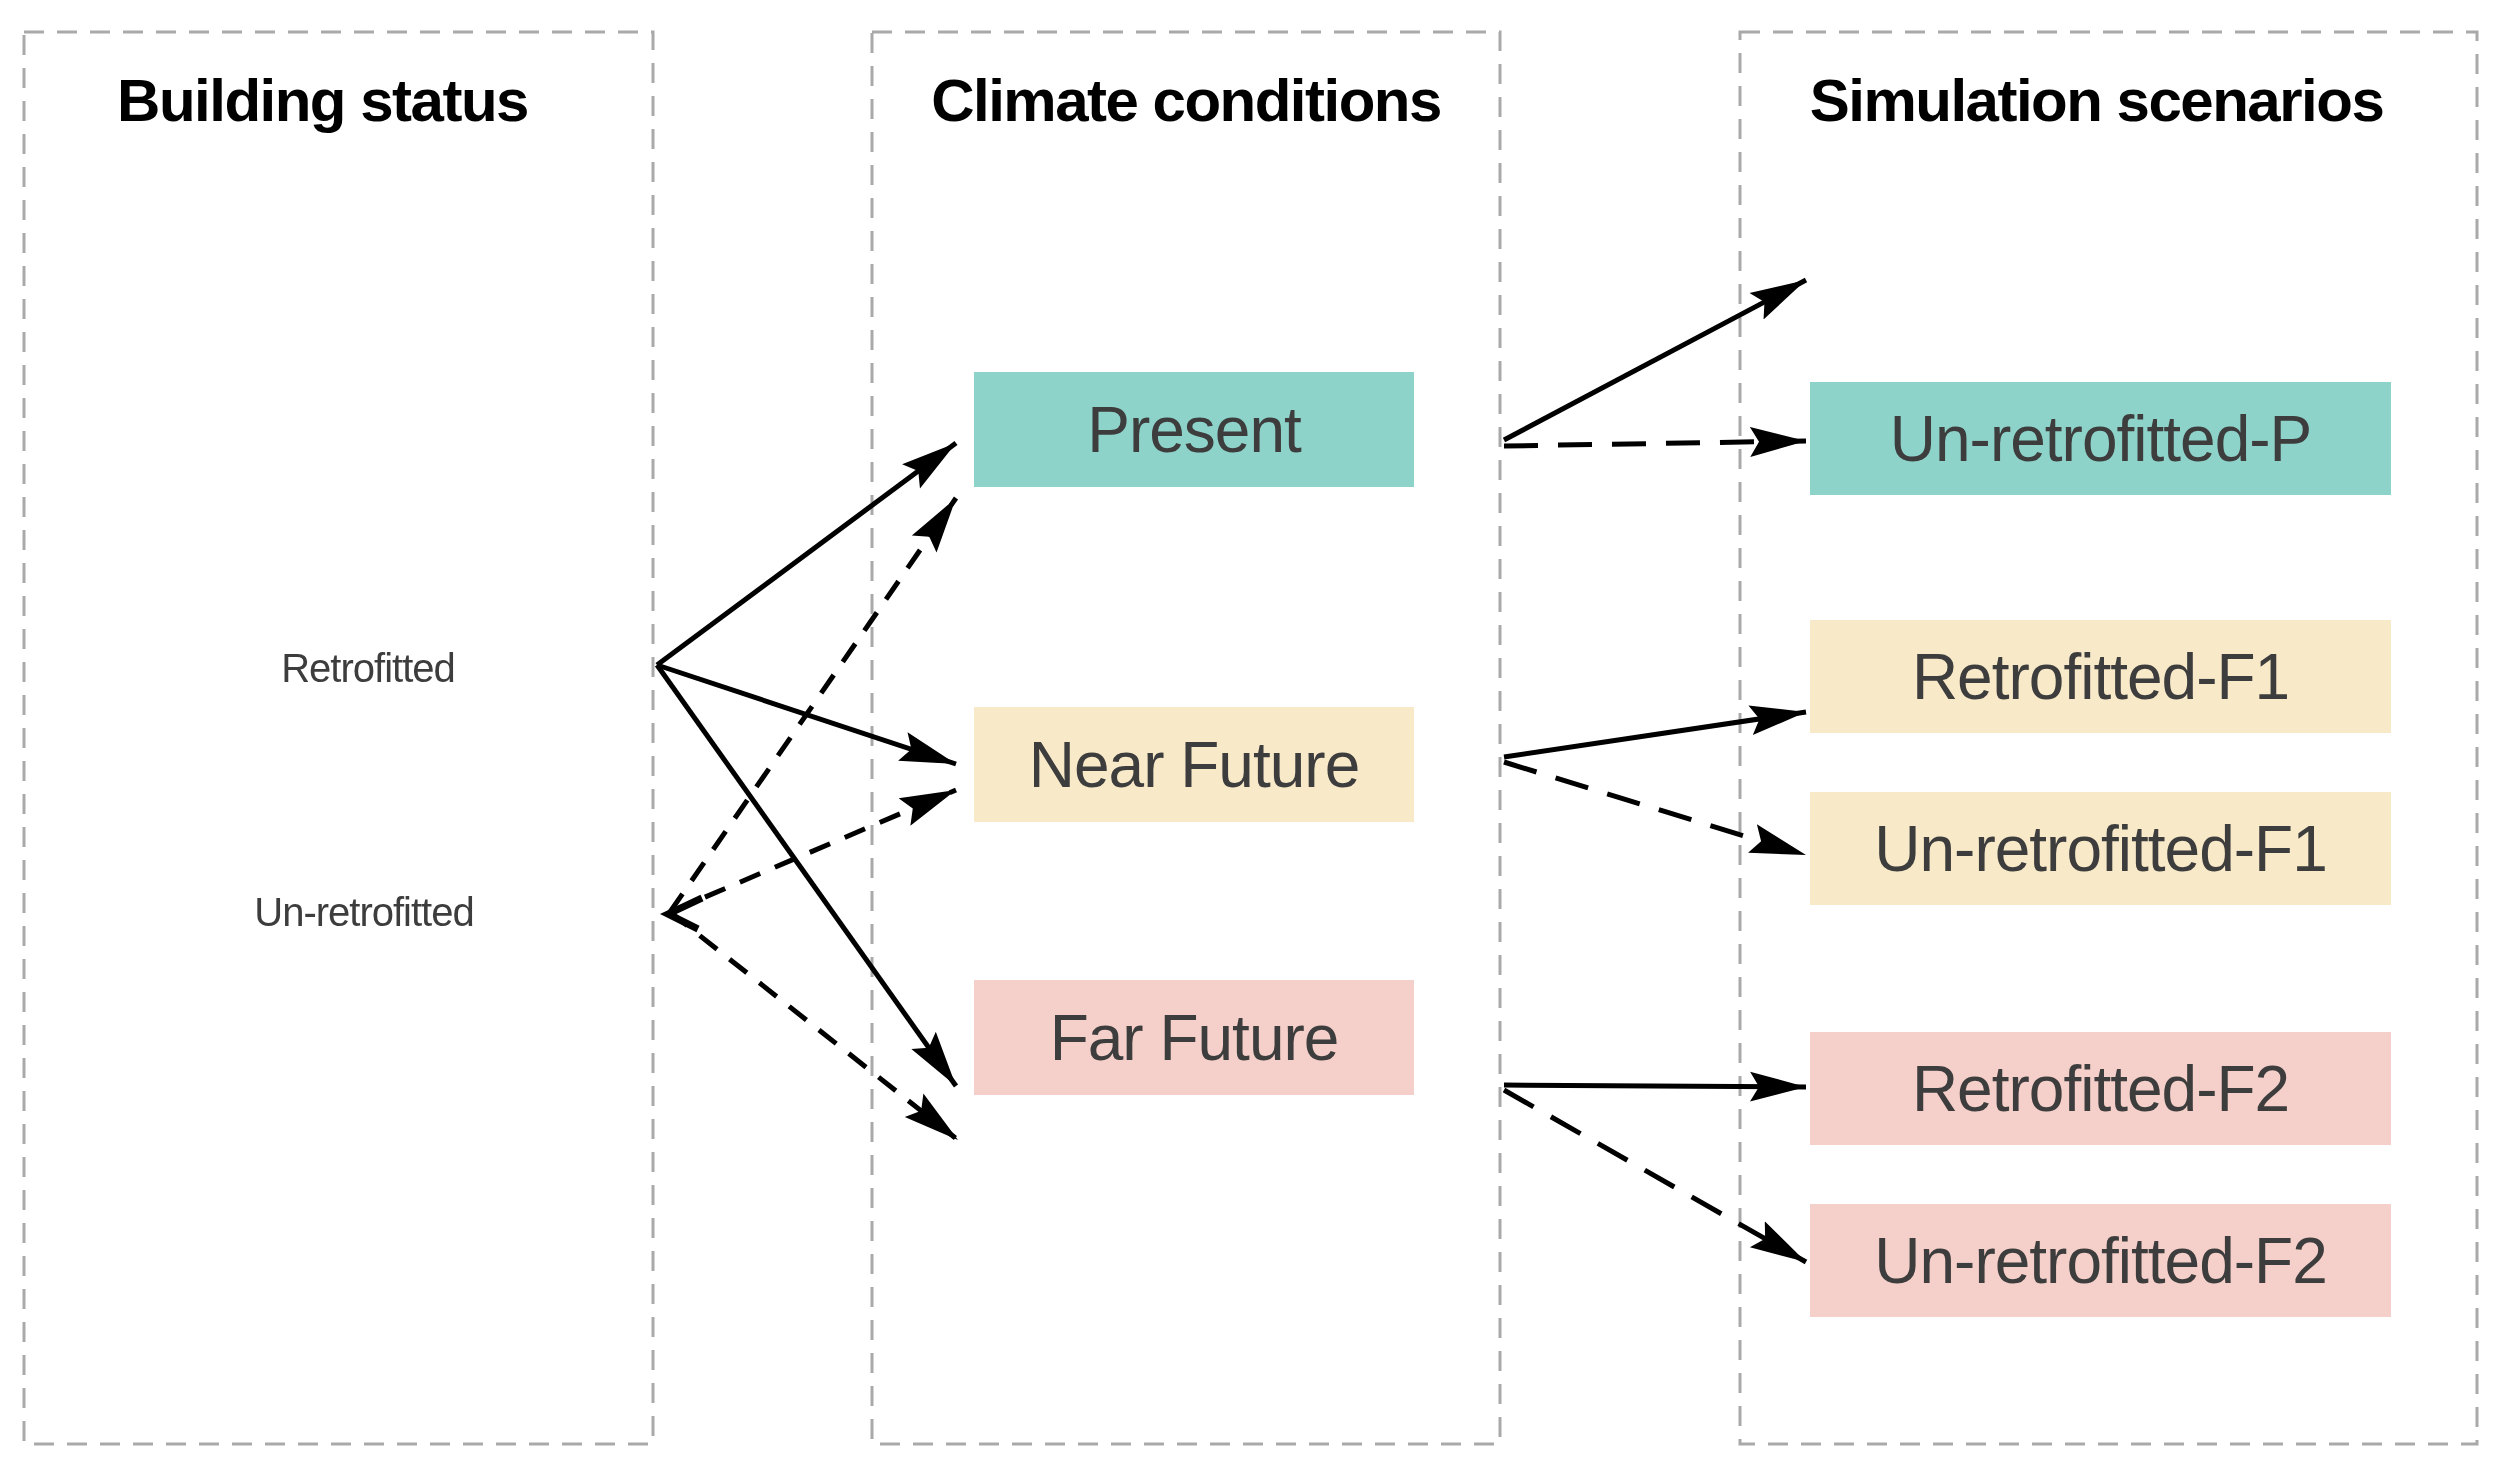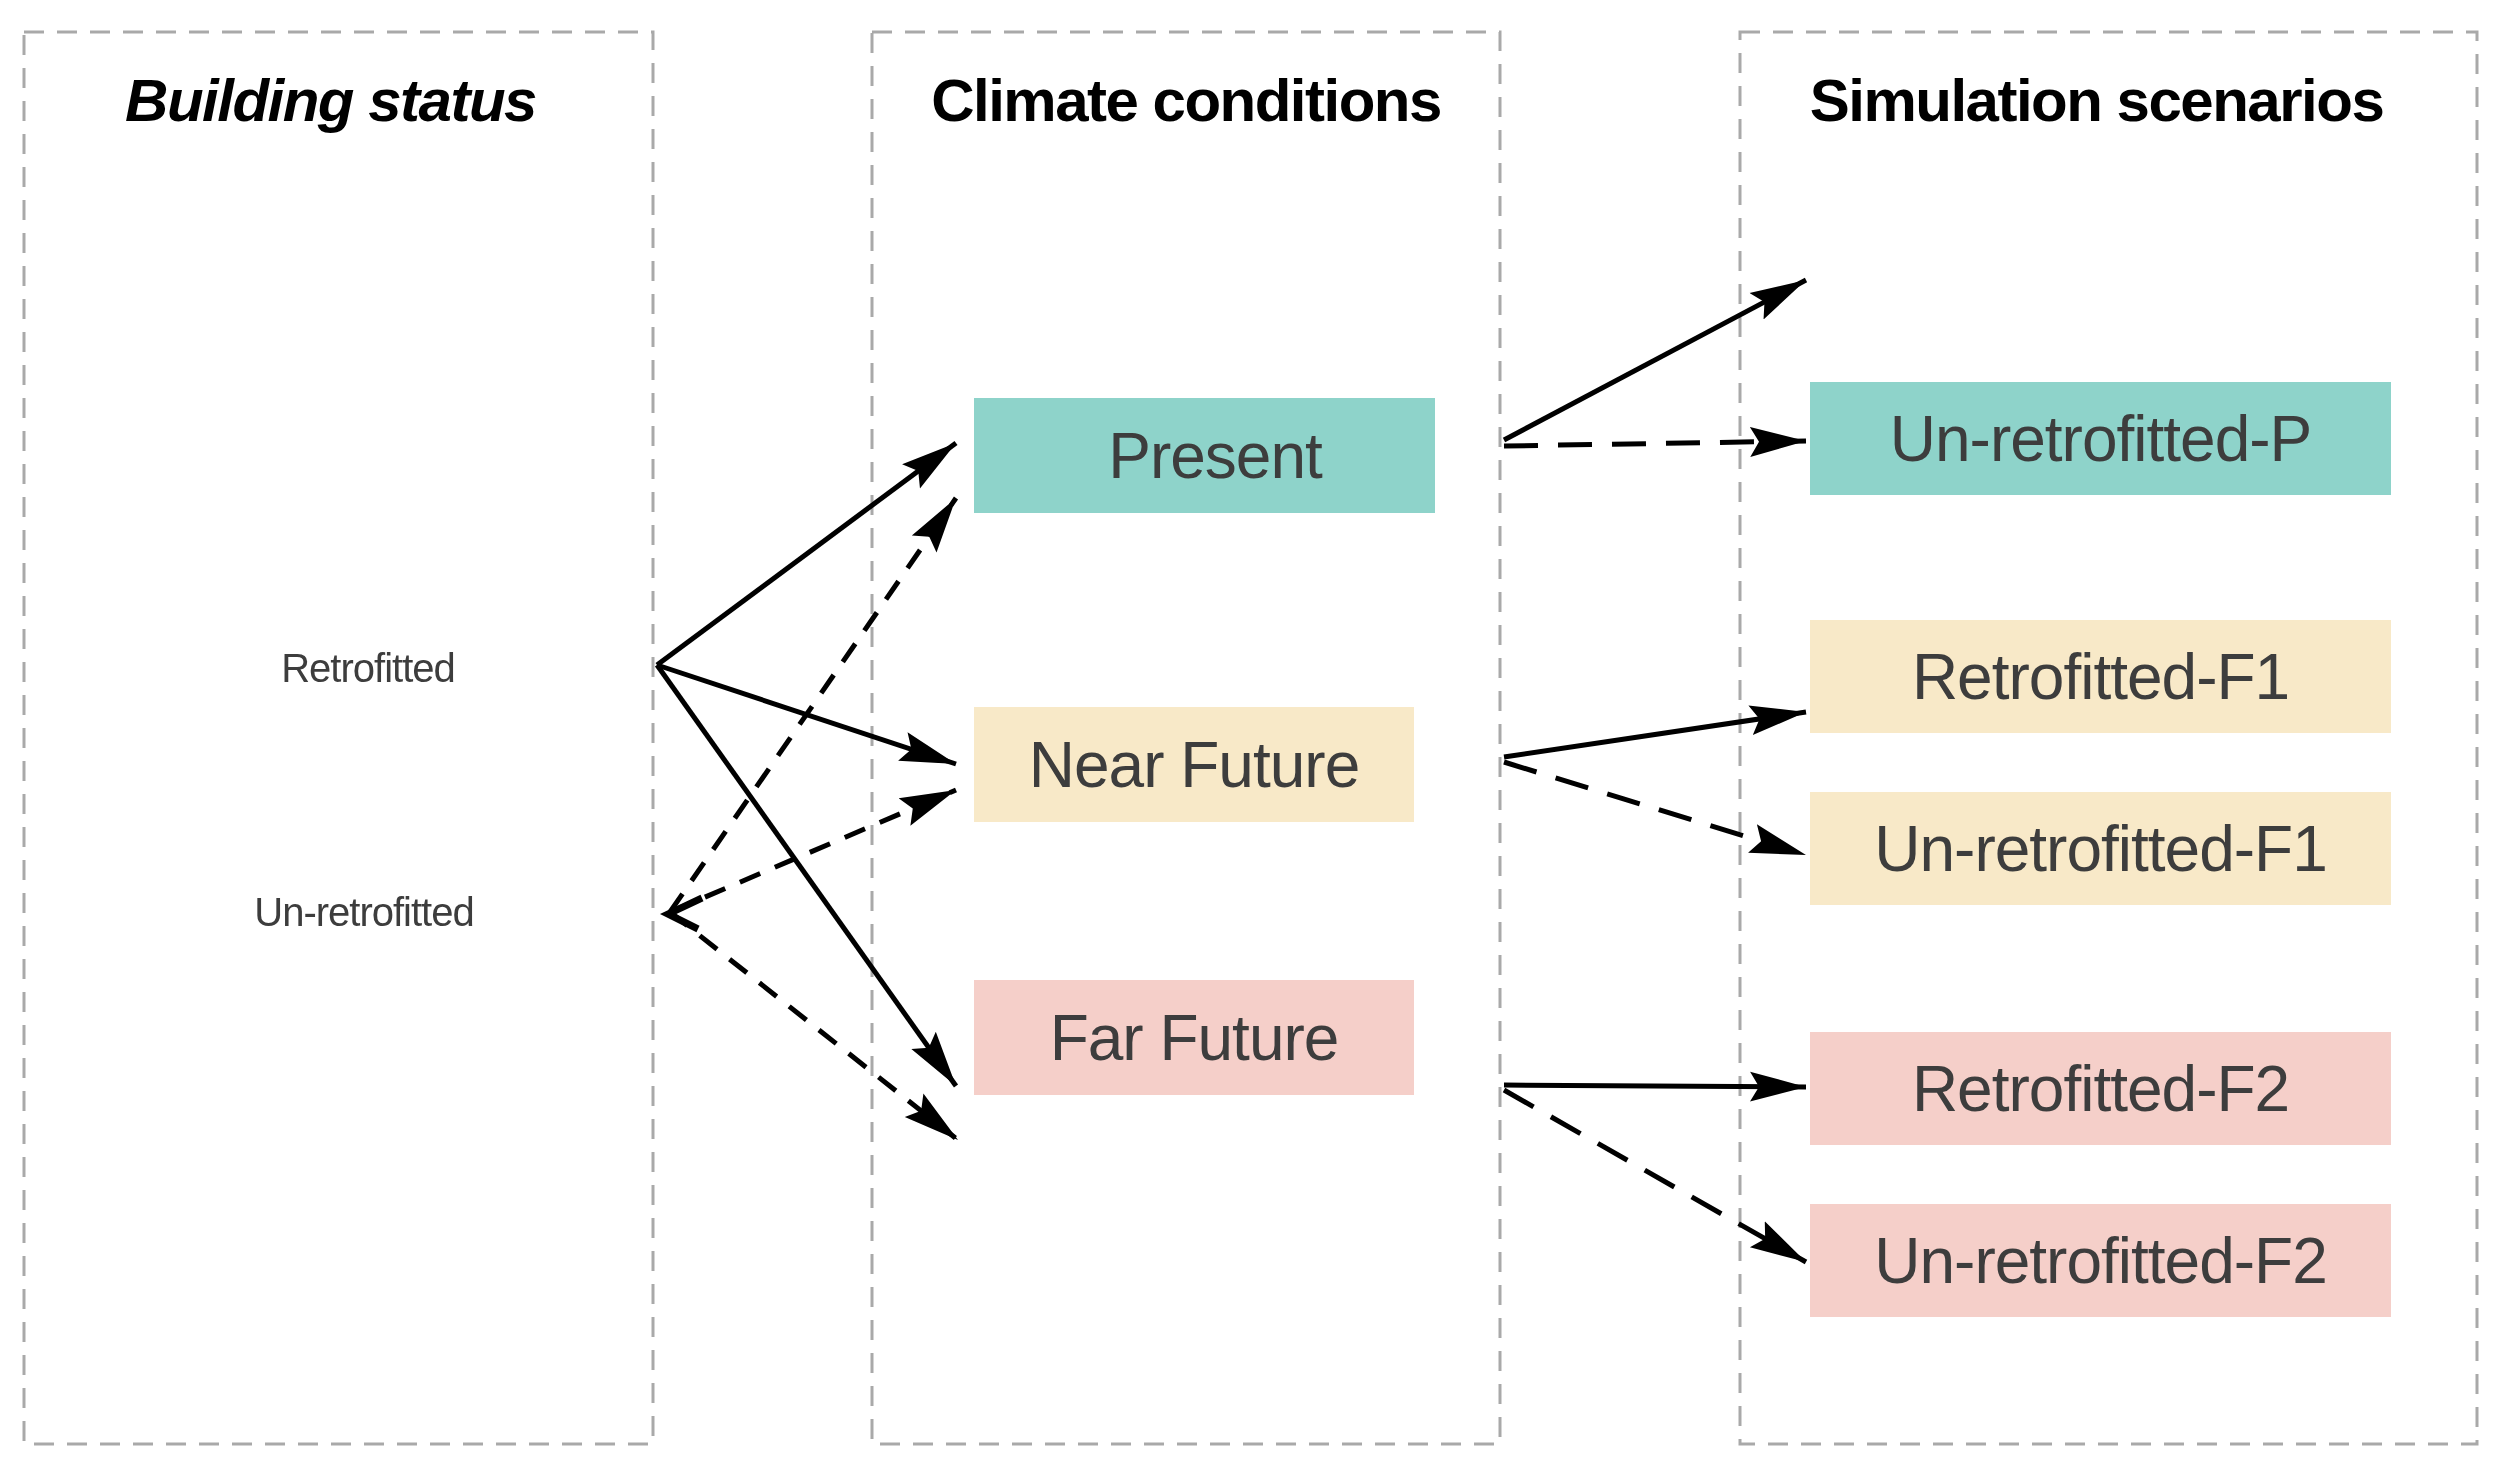--- a/index.html
+++ b/index.html
@@ -102,28 +102,28 @@
     <line class="arrow" x1="1504" y1="440" x2="1806" y2="280" marker-end="url(#ah)"></line>
     <line class="arrow dashed-r" x1="1504" y1="446" x2="1806" y2="441" marker-end="url(#ah)"></line>
 
     <line class="arrow" x1="1504" y1="757" x2="1806" y2="712" marker-end="url(#ah)"></line>
     <line class="arrow dashed-r" x1="1504" y1="762" x2="1806" y2="855" marker-end="url(#ah)"></line>
 
     <line class="arrow" x1="1504" y1="1085" x2="1806" y2="1087" marker-end="url(#ah)"></line>
     <line class="arrow dashed-r" x1="1504" y1="1090" x2="1806" y2="1262" marker-end="url(#ah)"></line>
   </svg>
 
-  <div class="col-title" style="left:16px; top:68px; width:629px;font-style:italic;">Building status</div>
+  <div class="col-title" style="left:8px; top:68px; width:629px;">Building status</div>
   <div class="col-title" style="left:872px; top:68px; width:628px;">Climate conditions</div>
   <div class="col-title" style="left:1728px; top:68px; width:737px;">Simulation scenarios</div>
 
   <div class="side-label" style="left:168px; top:635px; width:400px;">Retrofitted</div>
   <div class="side-label" style="left:114px; top:879px; width:500px;">Un-retrofitted</div>
 
-  <div class="node climate-node" style="top:398px;padding-left:21px;" data-color="teal">Present</div>
+  <div class="node climate-node" style="top:372px;" data-color="teal">Present</div>
   <div class="node climate-node" style="top:707px;" data-color="cream">Near Future</div>
   <div class="node climate-node" style="top:980px;" data-color="pink">Far Future</div>
 
   <div class="node scenario-node" style="top:382px;" data-color="teal">Un-retrofitted-P</div>
   <div class="node scenario-node" style="top:620px;" data-color="cream">Retrofitted-F1</div>
   <div class="node scenario-node" style="top:792px;" data-color="cream">Un-retrofitted-F1</div>
   <div class="node scenario-node" style="top:1032px;" data-color="pink">Retrofitted-F2</div>
   <div class="node scenario-node" style="top:1204px;" data-color="pink">Un-retrofitted-F2</div>
 
 </div>

